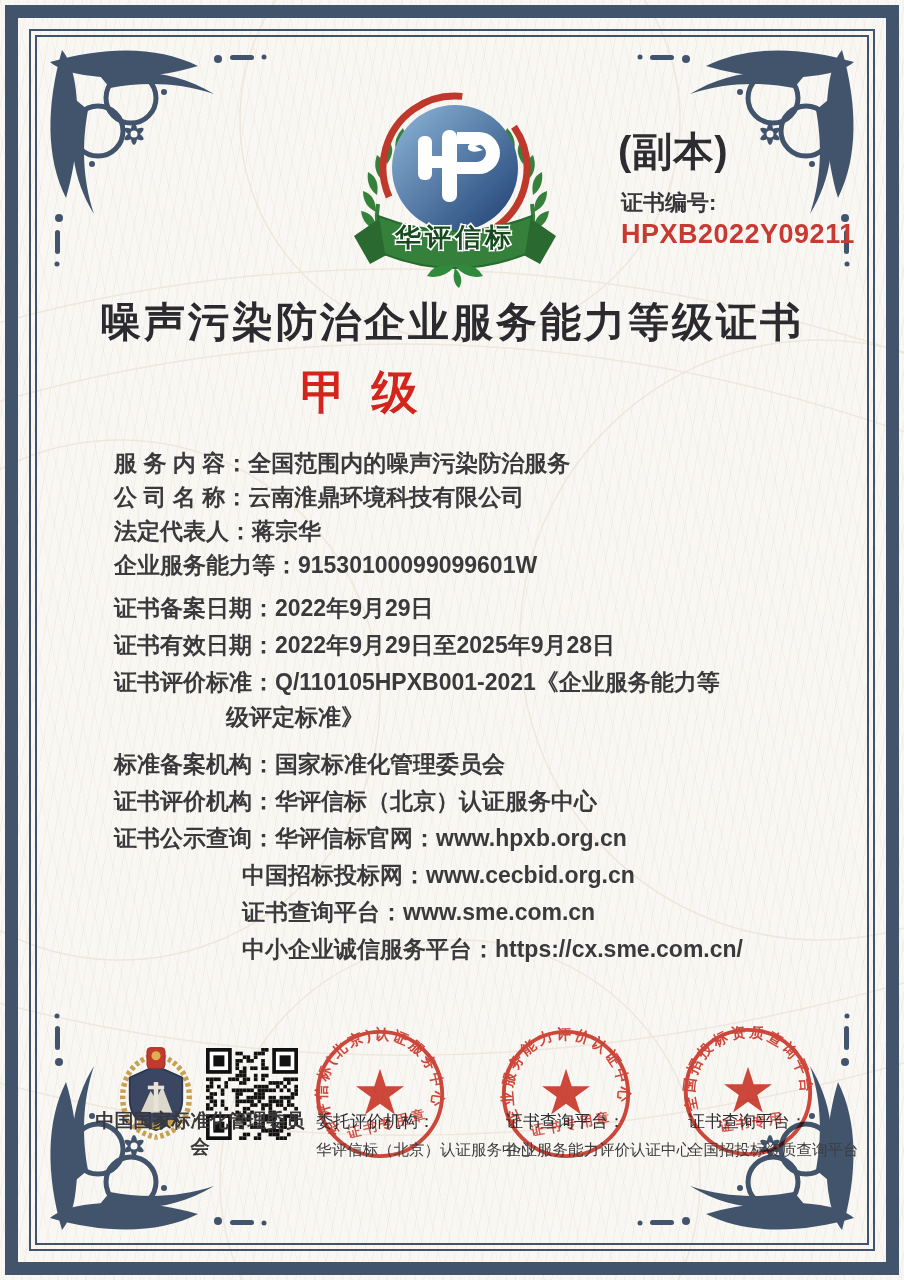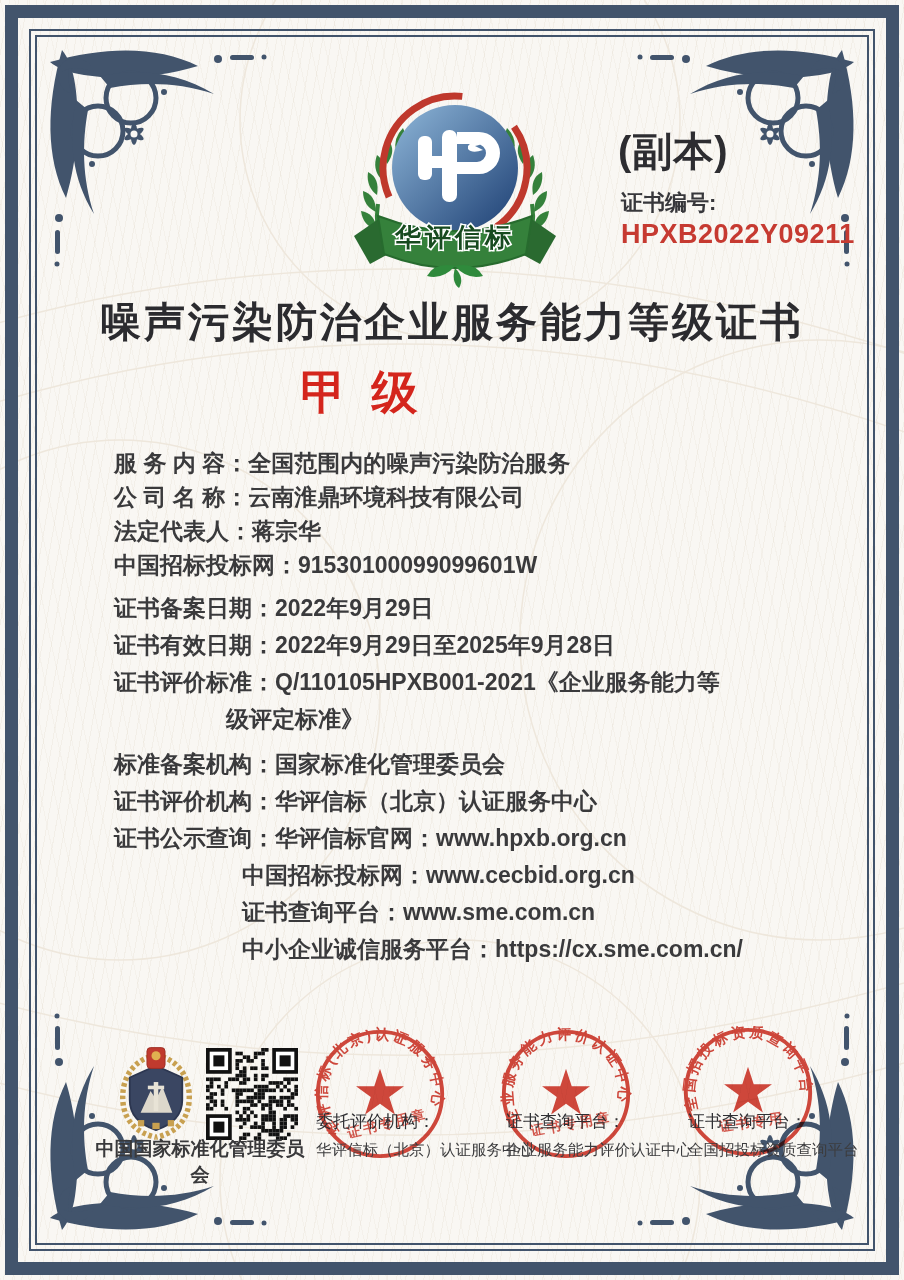--- a/index.html
+++ b/index.html
@@ -28,26 +28,26 @@
   .copy-label{position:absolute;left:618px;top:124px;font-size:40px;font-weight:700;color:#2d2d31;letter-spacing:1px;}
   .certno-label{position:absolute;left:621px;top:188px;font-size:22px;font-weight:700;color:#37373b;}
   .certno-value{position:absolute;left:621px;top:219px;font-size:27px;font-weight:700;color:#c63a31;letter-spacing:.5px;}
   .title{position:absolute;left:0;top:295px;width:904px;text-align:center;font-size:41px;font-weight:900;color:#2b2b2f;letter-spacing:3px;}
   .grade{position:absolute;left:0;top:362px;width:724px;text-align:center;font-size:46px;font-weight:800;color:#d4251c;letter-spacing:6px;}
   
   .info{position:absolute;left:114px;font-size:23px;font-weight:600;color:#3a3a3c;}
   .g1{top:446px;line-height:34px;}
   .g2{top:590px;line-height:37px;}
   .g3{top:746px;line-height:37px;}
-  .info .indent-a{margin-left:112px;}
+  .info .indent-a{margin-left:112px;font-family:Liberation Mono, monospace;}
   .info .indent-b{margin-left:128px;}
   
   .emblem{position:absolute;left:110px;top:1044px;width:92px;height:96px;}
   .qr{position:absolute;left:206px;top:1048px;width:92px;height:92px;}
-  .authority-caption{position:absolute;left:92px;top:1136px;width:216px;text-align:center;font-size:19px;font-weight:600;color:#39393b;}
+  .authority-caption{position:absolute;left:92px;top:1108px;width:216px;text-align:center;font-size:19px;font-weight:600;color:#39393b;}
   .seal{position:absolute;width:136px;height:136px;mix-blend-mode:multiply;opacity:.92;}
   .seal.s0{left:312px;top:1026px;}
   .seal.s1{left:498px;top:1026px;}
   .seal.s2{left:680px;top:1024px;}
   .seal-caption{position:absolute;white-space:nowrap;}
   .seal-caption .lab{font-size:17px;font-weight:400;color:#2f2f33;}
   .seal-caption .val{font-size:15.5px;font-weight:500;color:#3c3c3e;margin-top:7px;}
   .cap0{left:316px;top:1110px;}
   .cap1{left:506px;top:1110px;}
   .cap2{left:688px;top:1110px;}
@@ -187,21 +187,21 @@
   <div class="certno-label">证书编号:</div>
   <div class="certno-value">HPXB2022Y09211</div>
 
   <div class="title">噪声污染防治企业服务能力等级证书</div>
   <div class="grade">甲 级</div>
 
   <div class="info g1">
     <div>服 务 内 容：全国范围内的噪声污染防治服务</div>
     <div>公 司 名 称：云南淮鼎环境科技有限公司</div>
     <div>法定代表人：蒋宗华</div>
-    <div>中国招标投标网：91530100099099601W</div>
+    <div>企业服务能力等：91530100099099601W</div>
   </div>
   <div class="info g2">
     <div>证书备案日期：2022年9月29日</div>
     <div>证书有效日期：2022年9月29日至2025年9月28日</div>
     <div>证书评价标准：Q/110105HPXB001-2021《企业服务能力等</div>
     <div class="indent-a">级评定标准》</div>
   </div>
   <div class="info g3">
     <div>标准备案机构：国家标准化管理委员会</div>
     <div>证书评价机构：华评信标（北京）认证服务中心</div>

